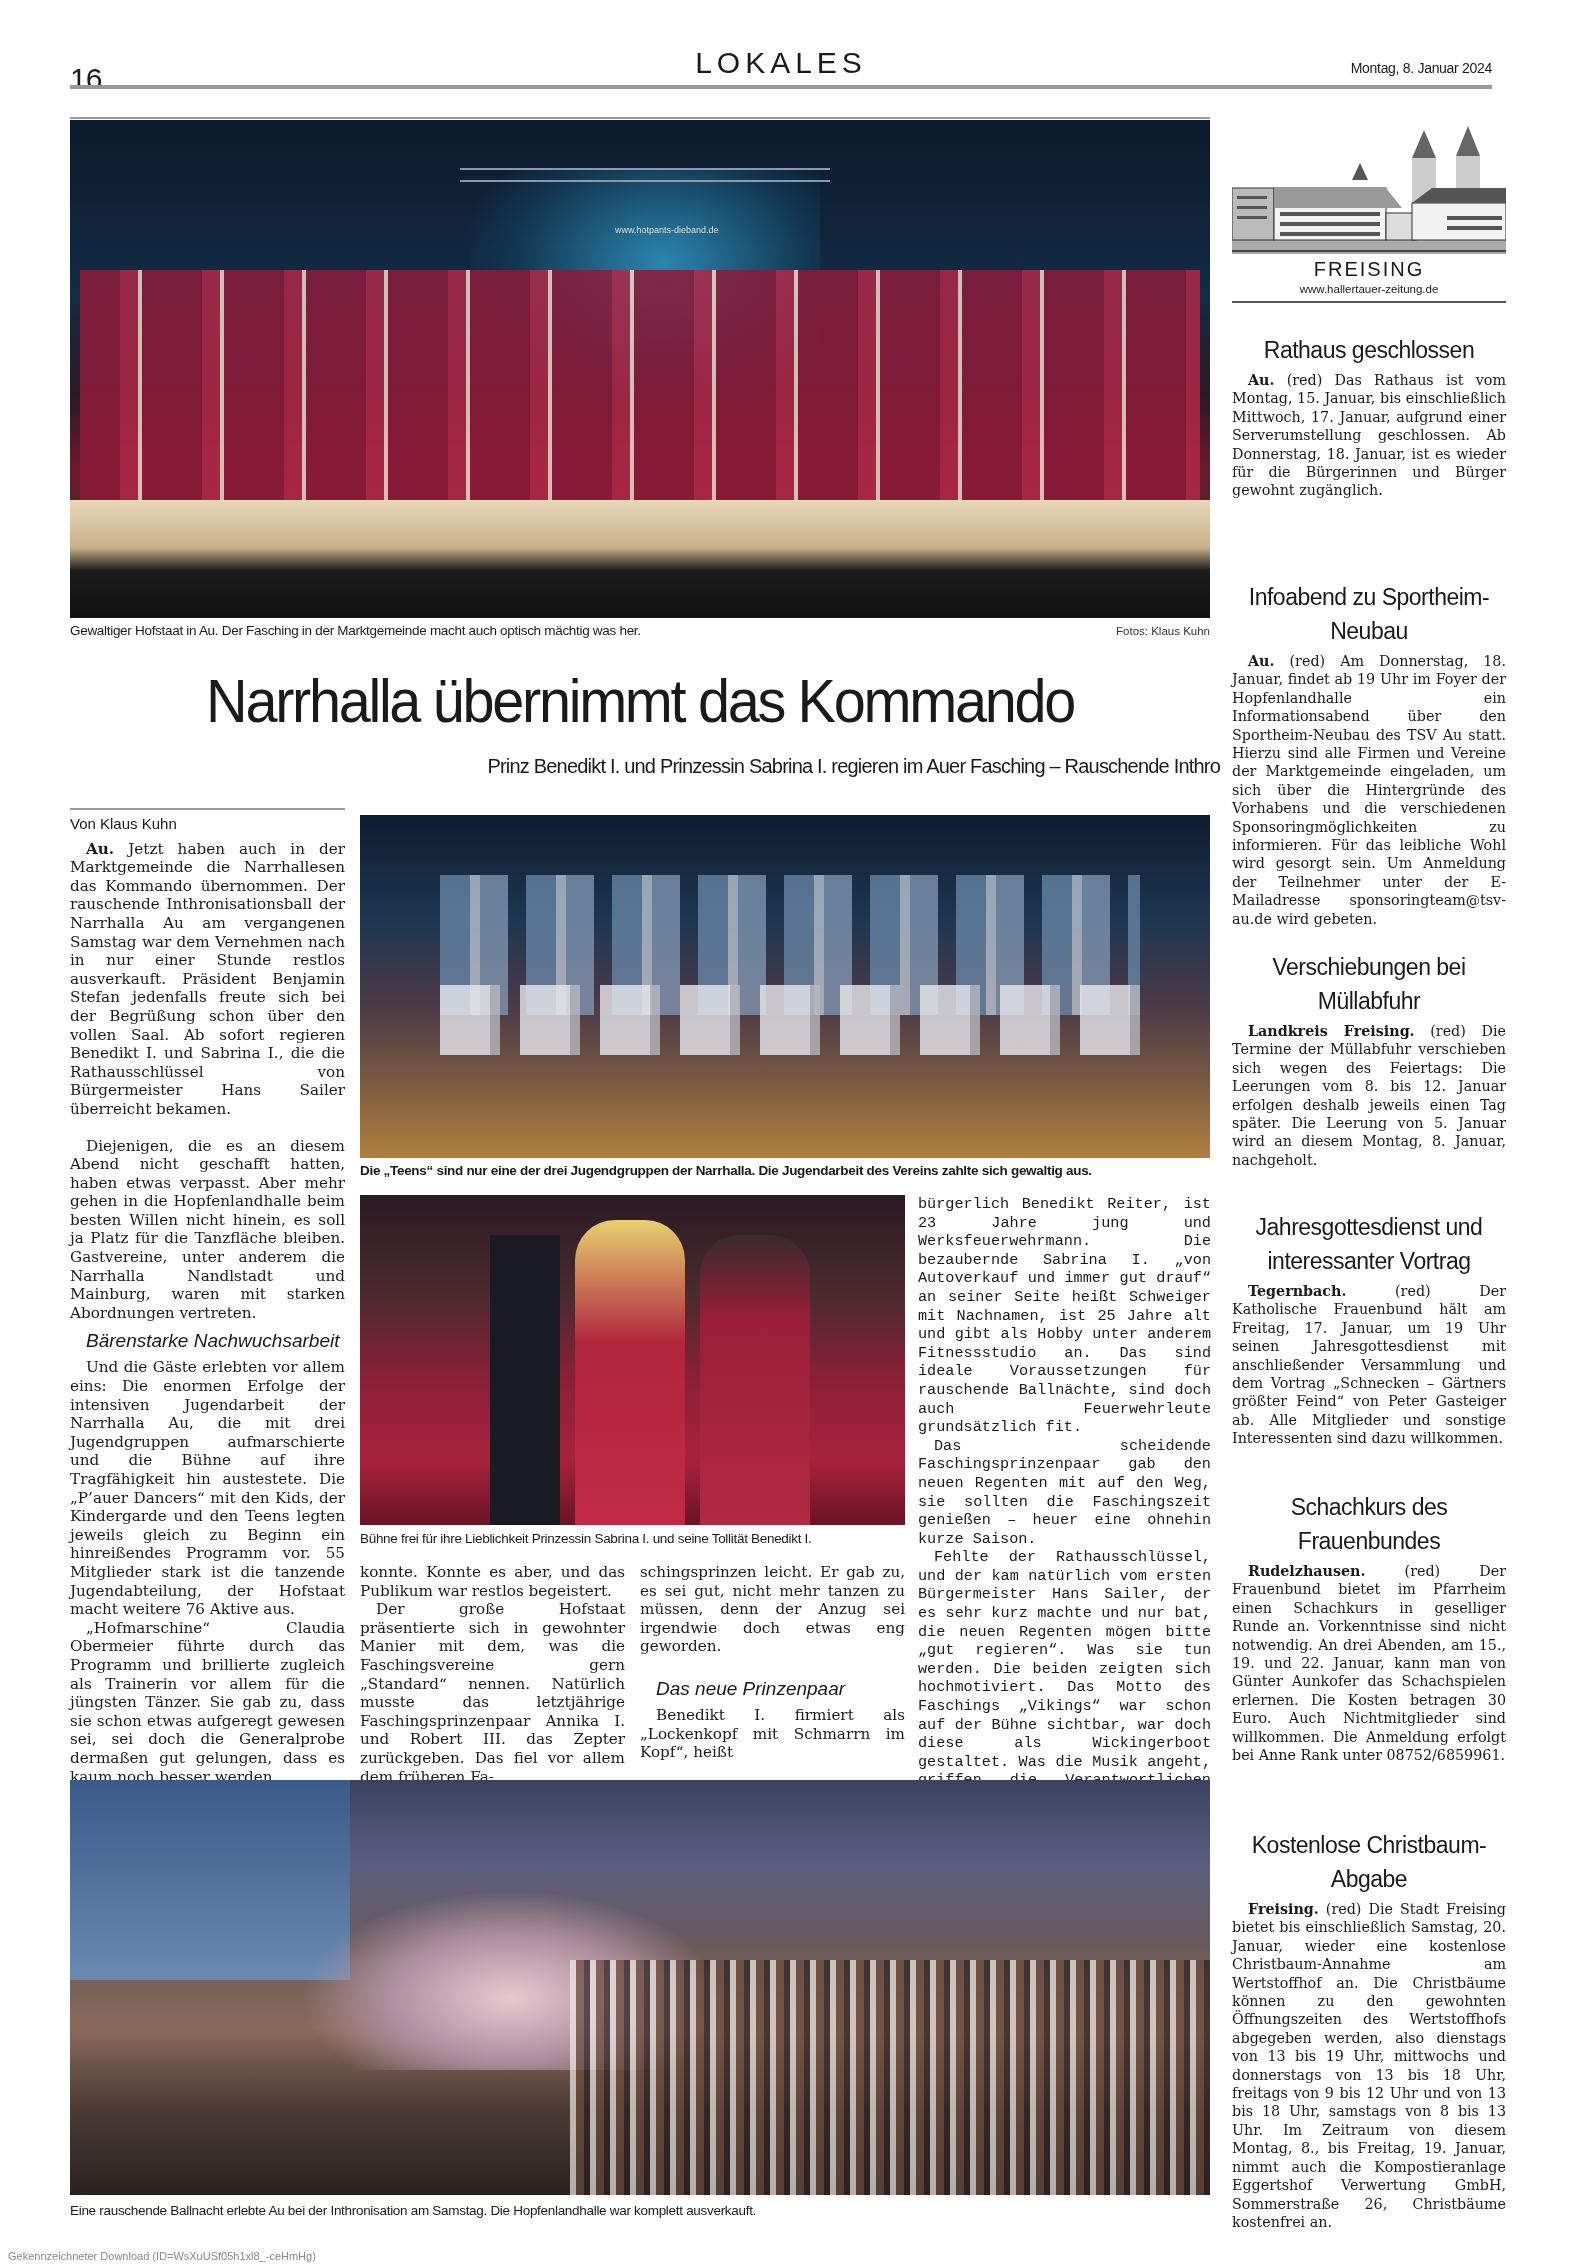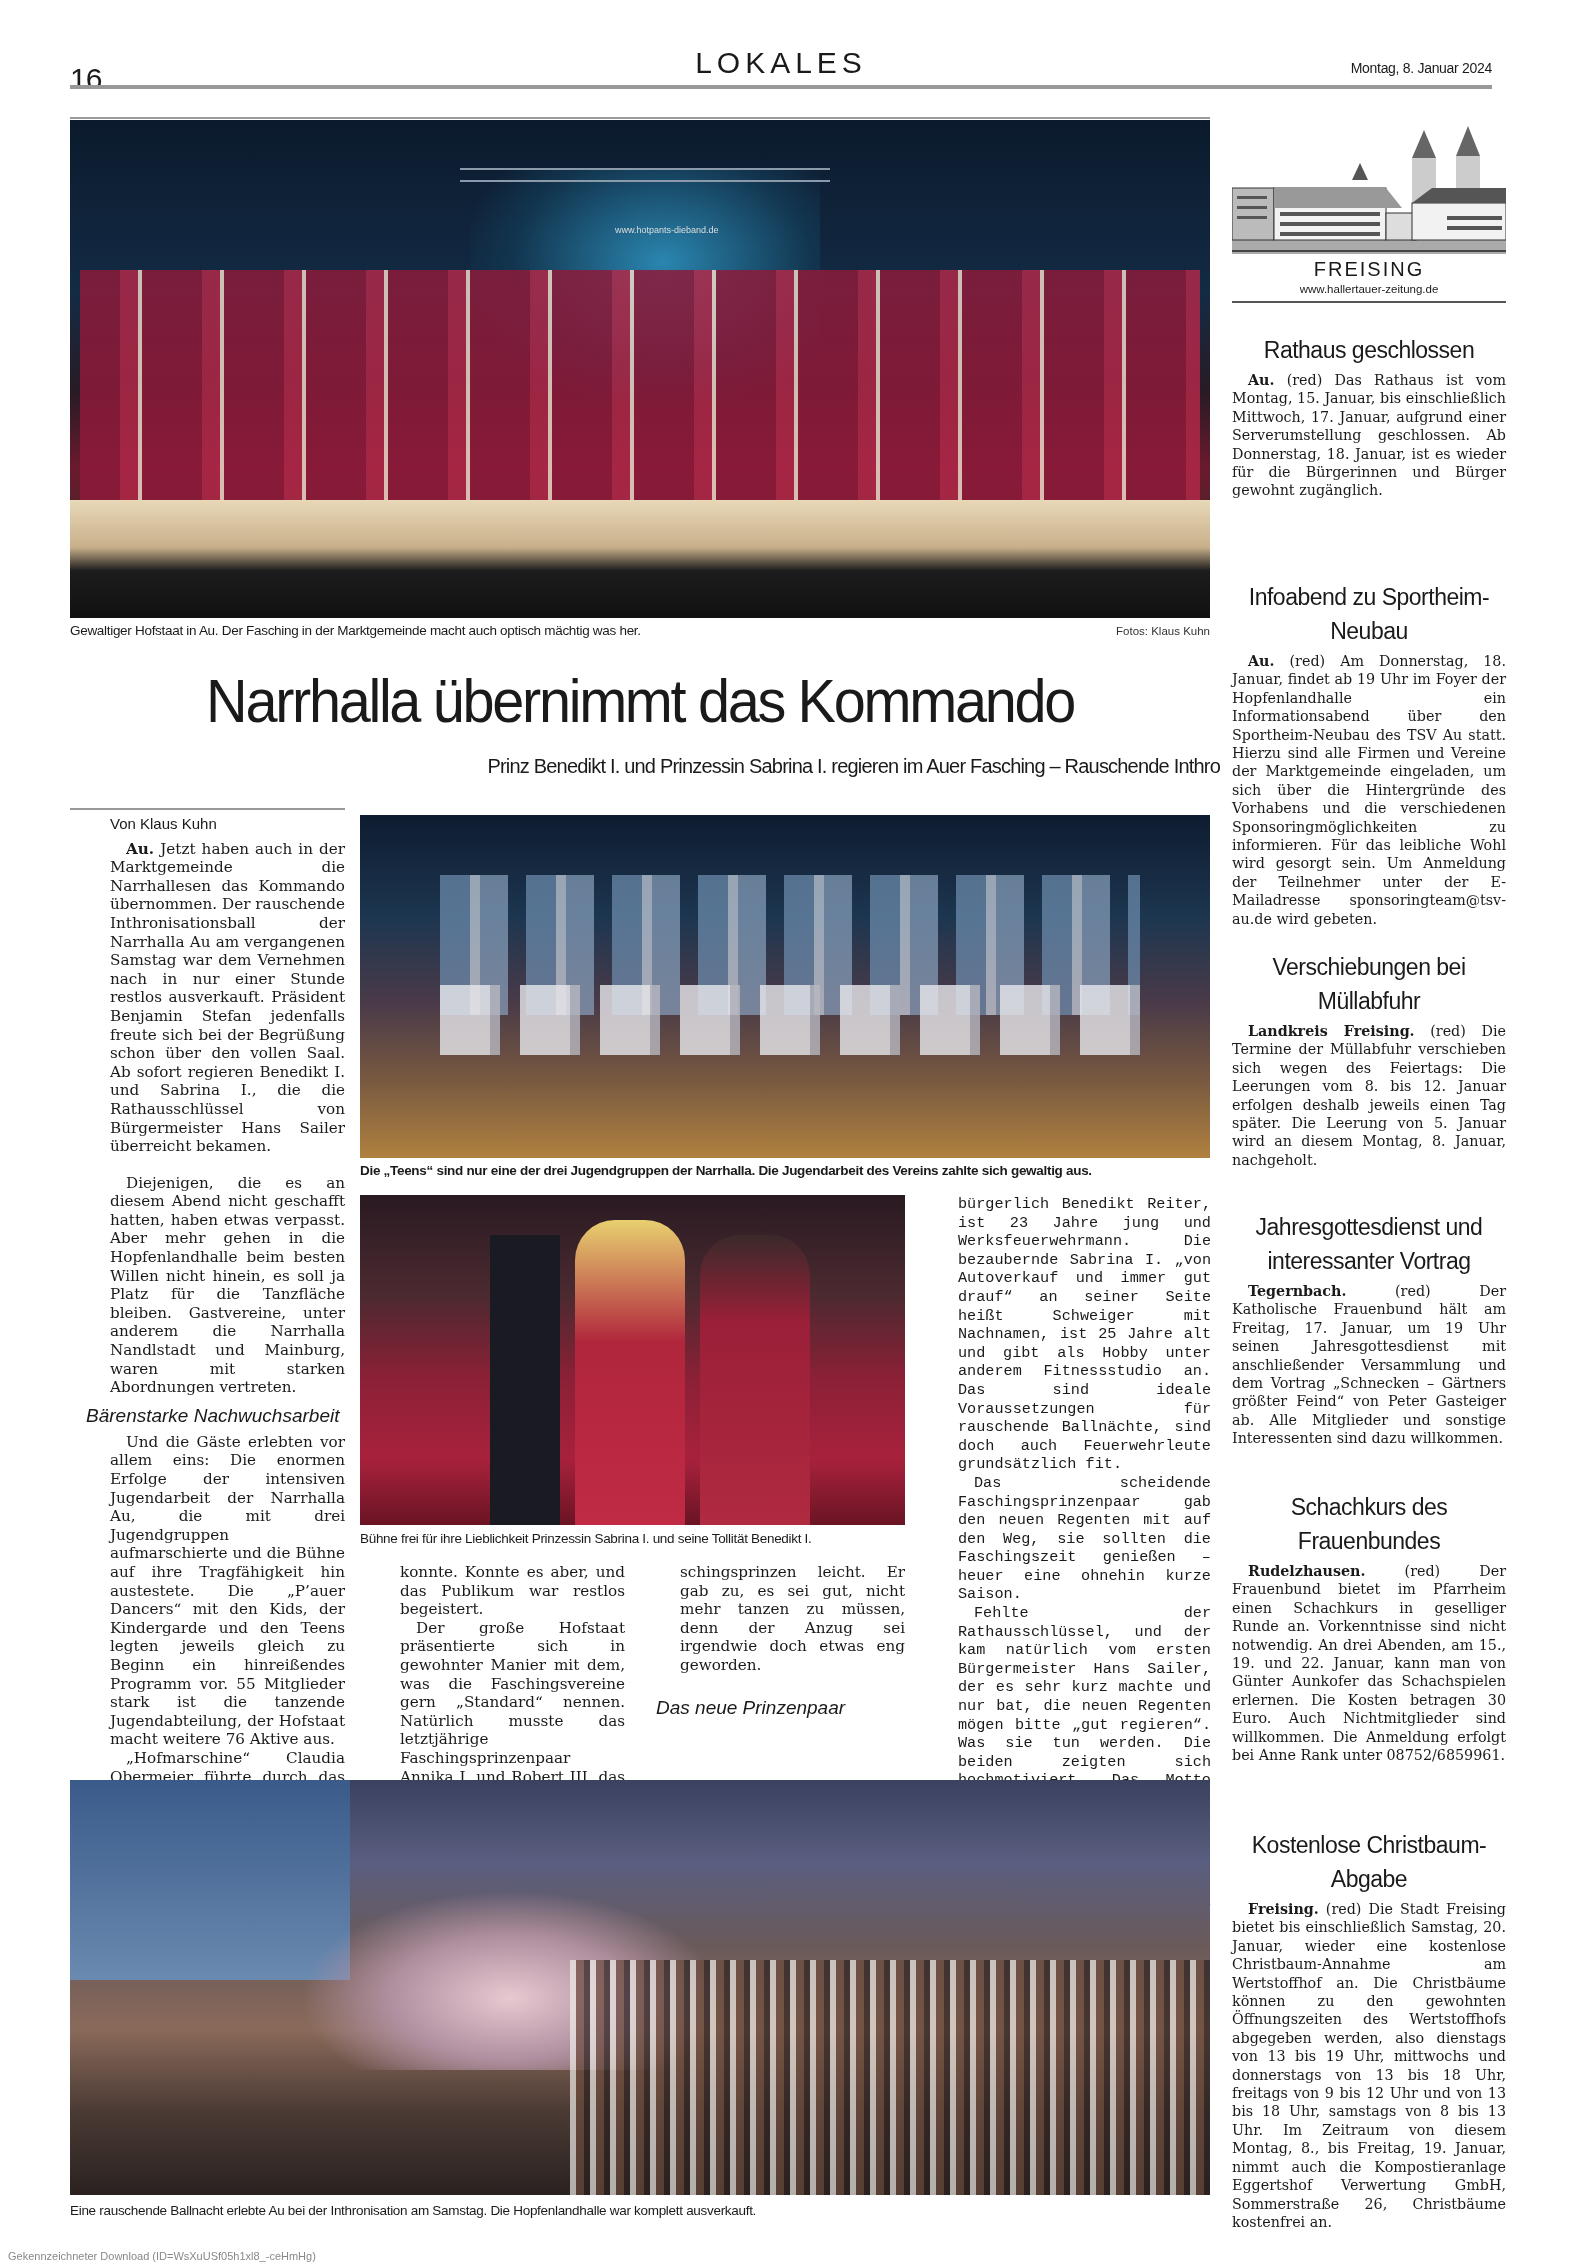--- a/index.html
+++ b/index.html
@@ -14,21 +14,21 @@
 
   .photo { position: absolute; overflow: hidden; }
   .photo .ph { position: absolute; inset: 0; }
   .caption { position: absolute; font-family: "Liberation Sans", sans-serif; font-size: 13.5px; letter-spacing: -0.3px; white-space: nowrap; }
   .credit { position: absolute; font-family: Liberation Sans, sans-serif; font-size: 11.5px; color: #333; }
 
   .headline { position: absolute; left: 60px; width: 1160px; text-align: center; font-family: "Liberation Sans", sans-serif; font-size: 62px; letter-spacing: -2.5px; transform: scaleX(0.93); top: 665px; }
   .subhead { position: absolute; left: 60px; width: 1160px; text-align: right; font-family: "Liberation Sans", sans-serif; font-size: 20px; letter-spacing: -0.8px; top: 755px; }
 
   .col { position: absolute; font-size: 15.2px; line-height: 18.6px; text-align: justify; hyphens: manual; }
-  .col p { text-indent: 16px; margin-left: 40px; }
+  .col p { text-indent: 16px; }
   .col p.noind { text-indent: 0; }
   .col .gap { height: 18px; }
   .col b { font-weight: bold; }
   .byline { font-family: "Liberation Sans", sans-serif; font-size: 15px; text-indent: 0 !important; margin-bottom: 6px; }
   .xhead { font-family: "Liberation Sans", sans-serif; font-style: italic; font-size: 19px; line-height: 22px; margin: 8px 0 6px 16px; text-align: left; }
   .rule { position: absolute; height: 2px; background: #999; }
 
   .sidebar { position: absolute; left: 1232px; top: 118px; width: 274px; }
   .logo { width: 274px; height: 136px; position: relative; }
   .freising { text-align: center; font-family: "Liberation Sans", sans-serif; font-size: 20px; letter-spacing: 2px; margin-top: 4px; }
@@ -94,20 +94,21 @@
 <div class="caption" style="left:360px; top:1531px;">Bühne frei für ihre Lieblichkeit Prinzessin Sabrina I. und seine Tollität Benedikt I.</div>
 
 <div class="col" style="left:360px; top:1563px; width:265px;">
   <p class="noind">konnte. Konnte es aber, und das Publikum war restlos begeistert.</p>
   <p>Der große Hofstaat präsentierte sich in gewohnter Manier mit dem, was die Faschingsvereine gern „Standard“ nennen. Natürlich musste das letztjährige Faschingsprinzenpaar Annika I. und Robert III. das Zepter zurückgeben. Das fiel vor allem dem früheren Fa-</p>
 </div>
 
 <div class="col" style="left:640px; top:1563px; width:265px;">
   <p class="noind">schingsprinzen leicht. Er gab zu, es sei gut, nicht mehr tanzen zu müssen, denn der Anzug sei irgendwie doch etwas eng geworden.</p>
   <div class="xhead" style="margin-top:22px;">Das neue Prinzenpaar</div>
+  <p>Benedikt I. firmiert als „Lockenkopf mit Schmarrn im Kopf“, heißt</p>
 </div>
 
 <div class="col" style="left:918px; top:1195px; width:293px;font-family:Liberation Mono, monospace;">
   <p class="noind">bürgerlich Benedikt Reiter, ist 23 Jahre jung und Werksfeuerwehrmann. Die bezaubernde Sabrina I. „von Autoverkauf und immer gut drauf“ an seiner Seite heißt Schweiger mit Nachnamen, ist 25 Jahre alt und gibt als Hobby unter anderem Fitnessstudio an. Das sind ideale Voraussetzungen für rauschende Ballnächte, sind doch auch Feuerwehrleute grundsätzlich fit.</p>
   <p>Das scheidende Faschingsprinzenpaar gab den neuen Regenten mit auf den Weg, sie sollten die Faschingszeit genießen – heuer eine ohnehin kurze Saison.</p>
   <p>Fehlte der Rathausschlüssel, und der kam natürlich vom ersten Bürgermeister Hans Sailer, der es sehr kurz machte und nur bat, die neuen Regenten mögen bitte „gut regieren“. Was sie tun werden. Die beiden zeigten sich hochmotiviert. Das Motto des Faschings „Vikings“ war schon auf der Bühne sichtbar, war doch diese als Wickingerboot gestaltet. Was die Musik angeht, griffen die Verantwortlichen wieder auf die bereits bewährte Band „Hot Pants“ aus Marzling zurück.</p>
 </div>
 
 <div class="photo" style="left:70px; top:1780px; width:1140px; height:415px;">
   <div class="ph" style="background: linear-gradient(180deg, #3a4260 0%, #5a5e80 20%, #6a5a5a 40%, #8a6a5a 60%, #4a3a34 80%, #2a2220 100%);"></div>

